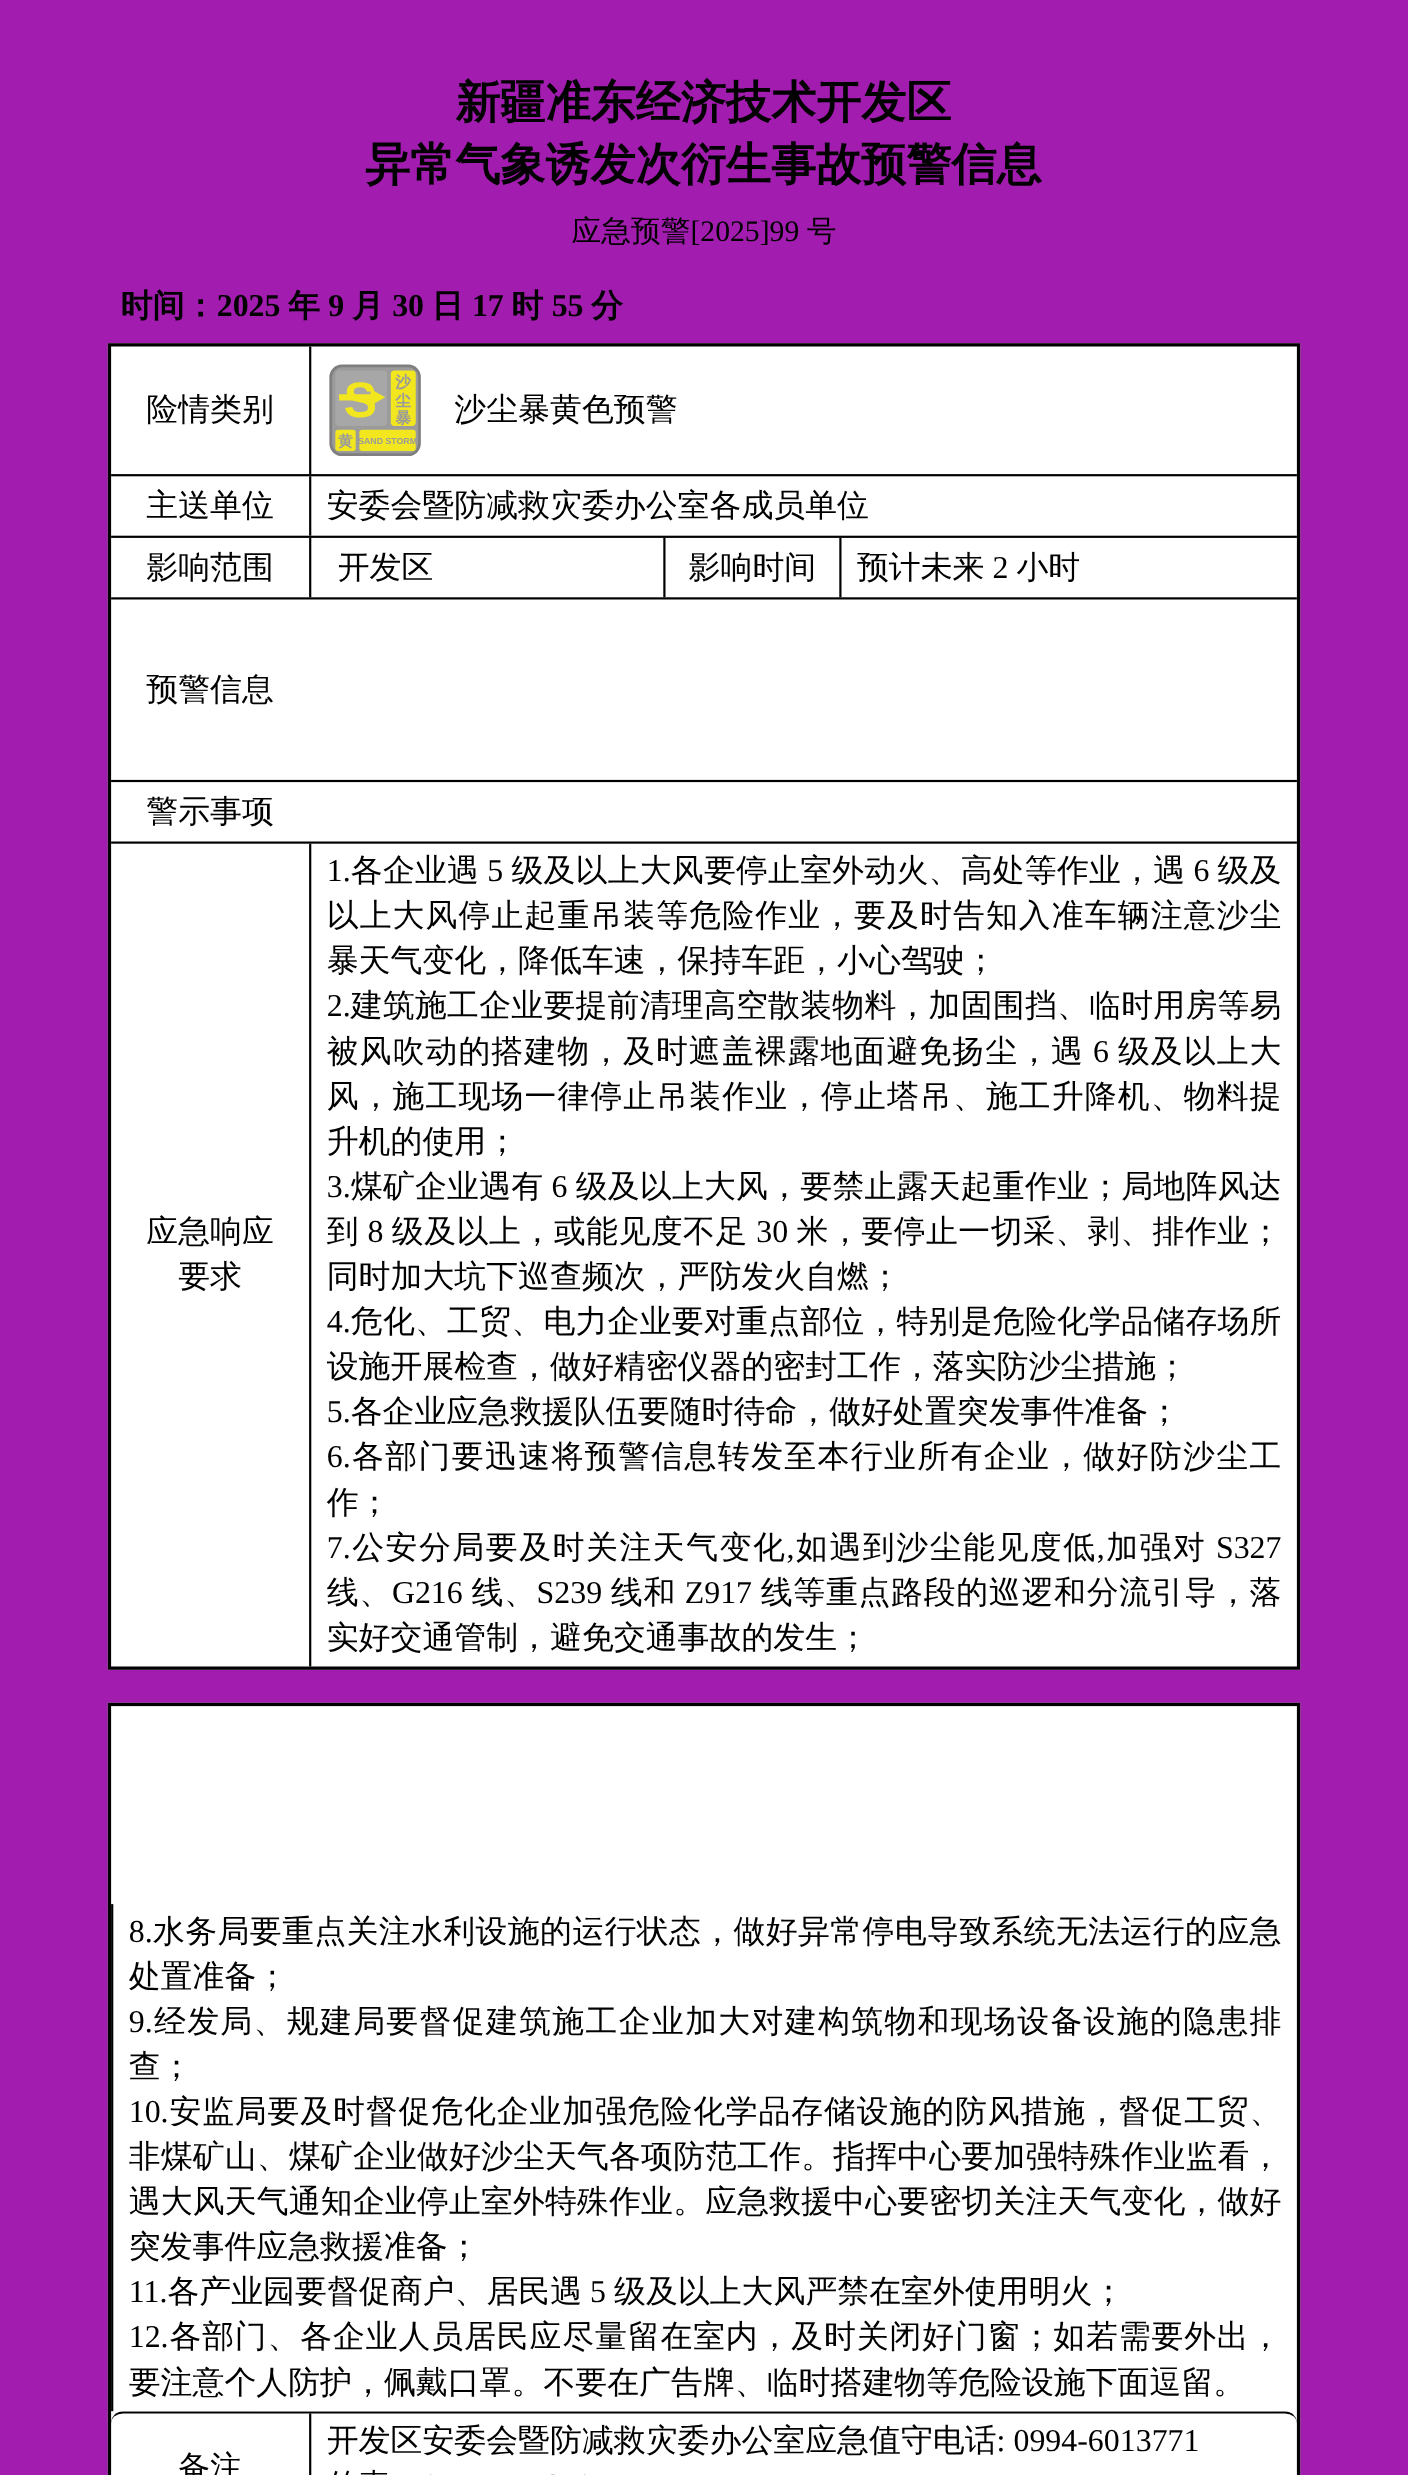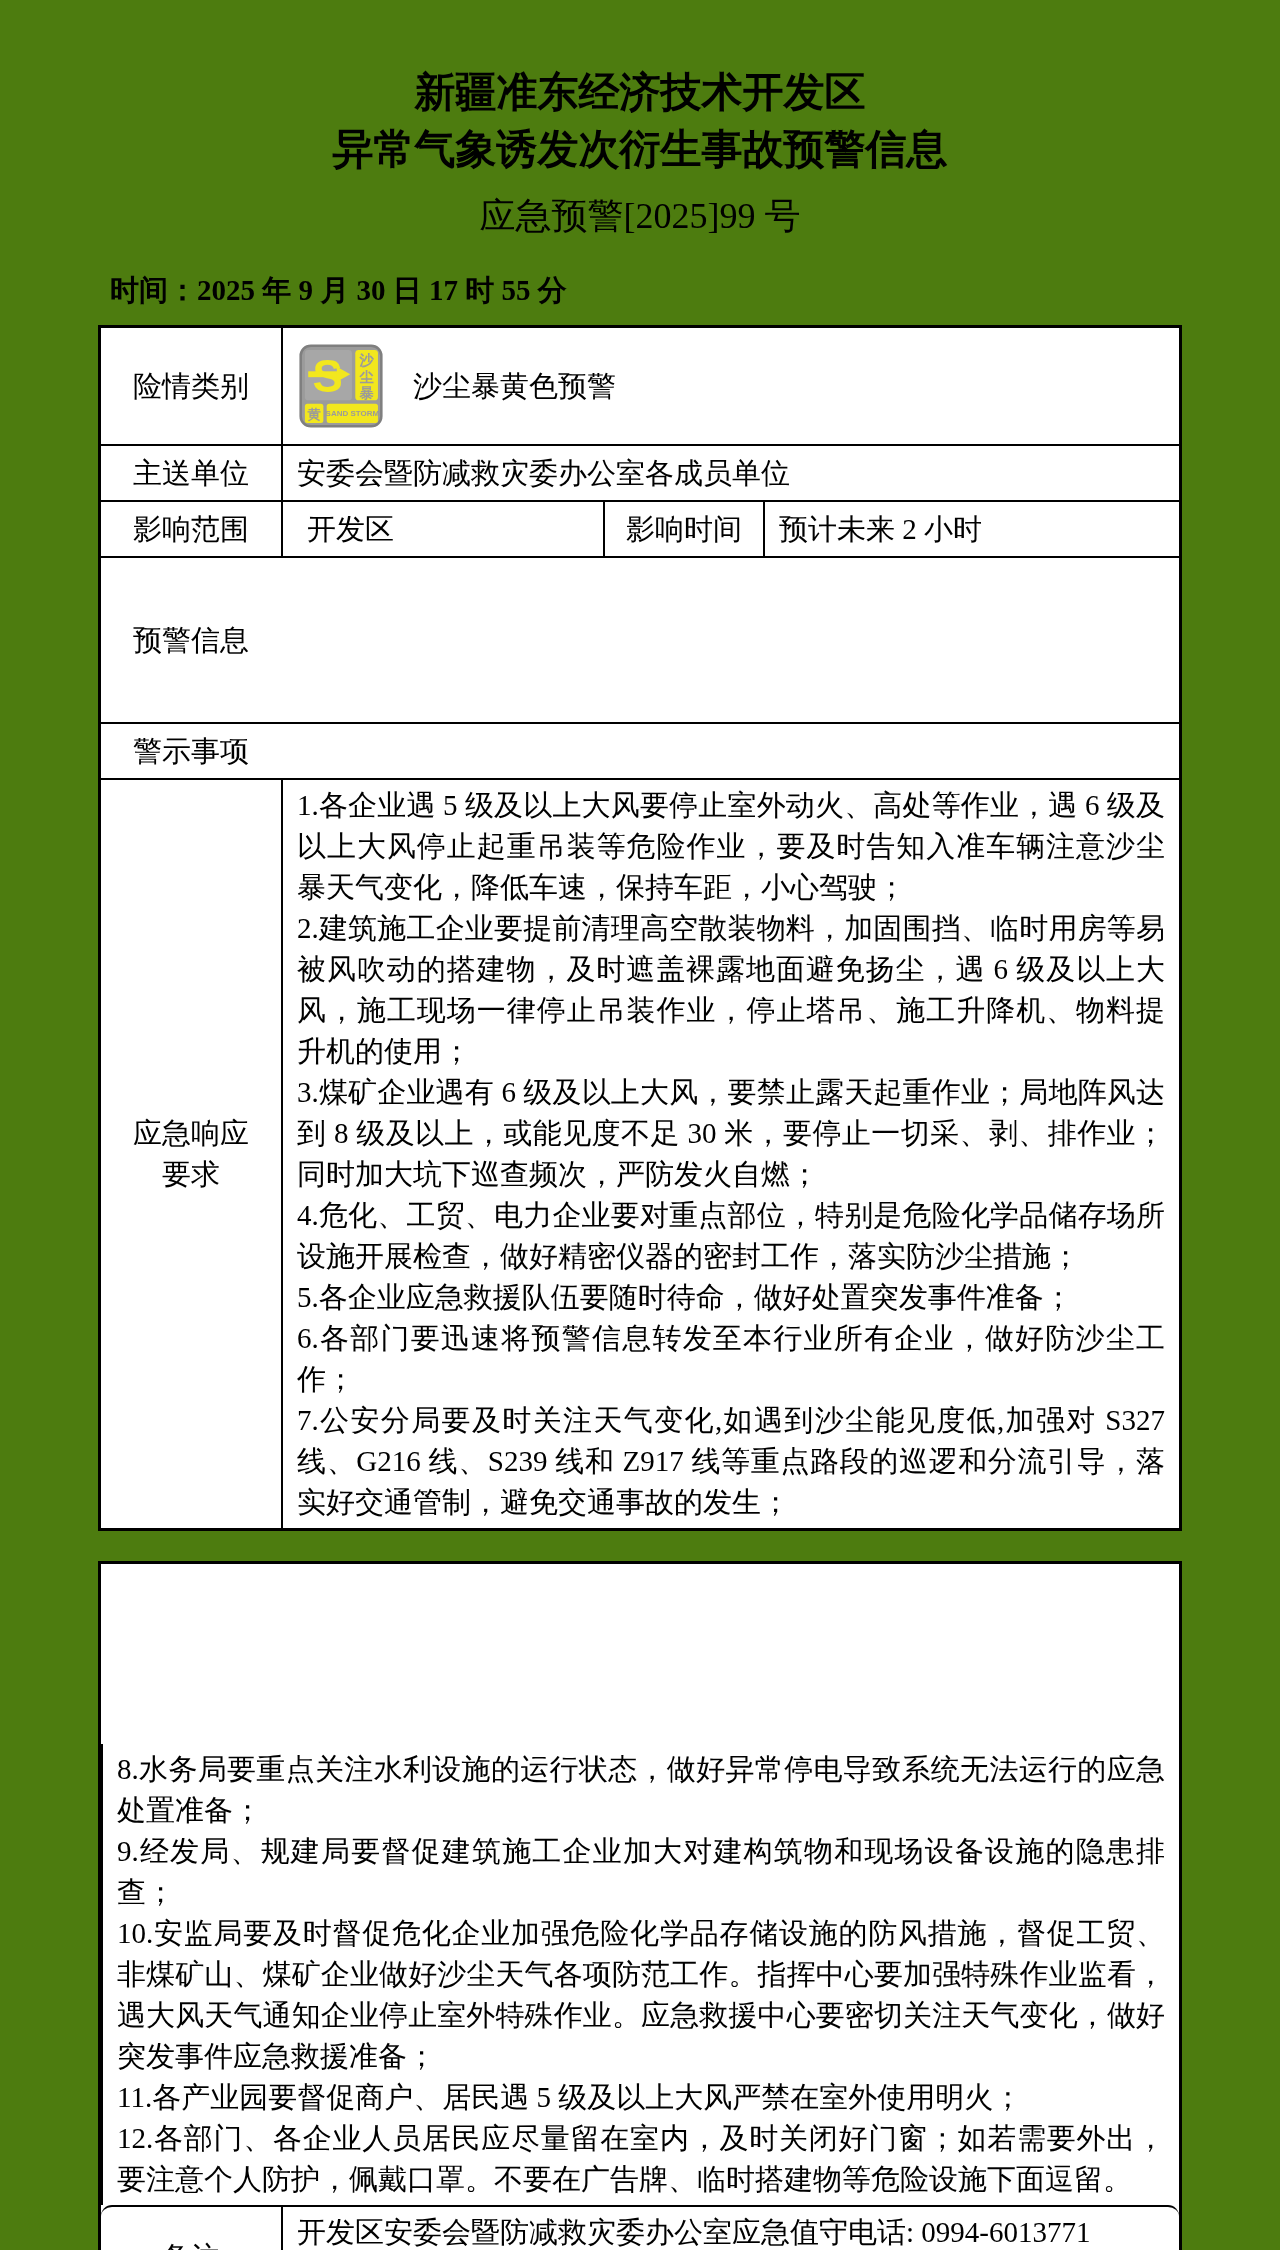--- a/index.html
+++ b/index.html
@@ -1,25 +1,25 @@
 <!DOCTYPE html>
 <html><head>
 <meta charset="utf-8">
 <style>
   html,body{margin:0;padding:0;background:#ffffff;}
   .page{
-    width:1280px;height:2250px;background:#4d7c0f;position:relative;
+    width:1280px;height:2250px;background:#a21caf;position:relative;
     font-family:"Liberation Serif", serif;color:#000;overflow:hidden;
   }
   .content{padding:64px 0 0 98px;width:1084px;}
   .title{
     text-align:center;font-family:"Liberation Sans", sans-serif;
     font-weight:bold;font-size:41px;line-height:57px;color:#000;
   }
-  .doc-number{text-align:center;font-size:36px;margin-top:14px;}
+  .doc-number{text-align:center;font-size:27px;margin-top:14px;}
   .time-line{font-size:29px;font-weight:bold;margin:30px 0 14px 12px;}
   .tbl{width:1084px;border:3px solid #000;box-sizing:border-box;background:#fff;}
   .tbl2{margin-top:30px;}
   .row{display:flex;border-top:2px solid #000;align-items:stretch;}
   .row:first-child{border-top:0;}
   .cell{
     border-left:2px solid #000;box-sizing:border-box;
     font-size:29px;line-height:41px;text-align:justify;padding:5px 14px;
   }
   .cell:first-child{border-left:0;}

